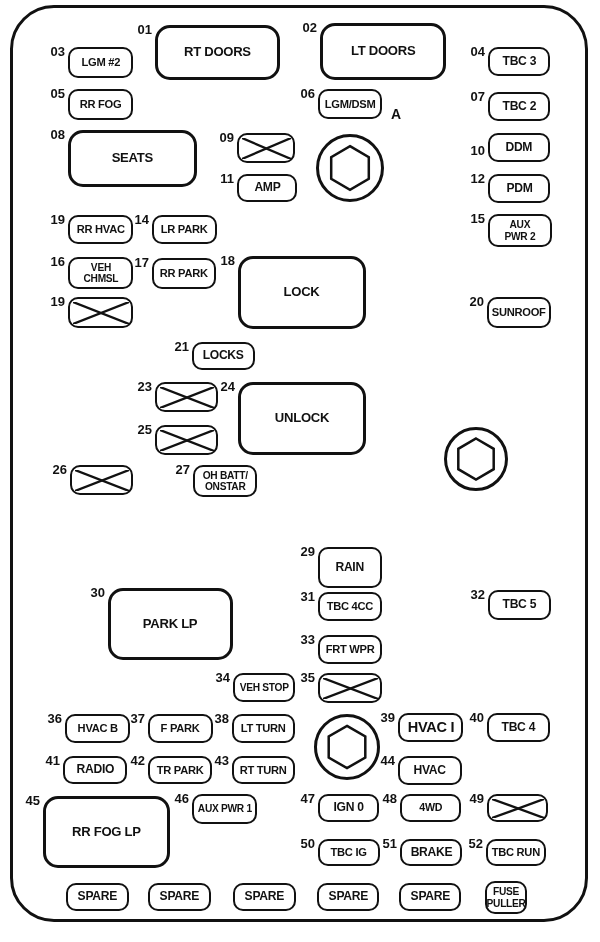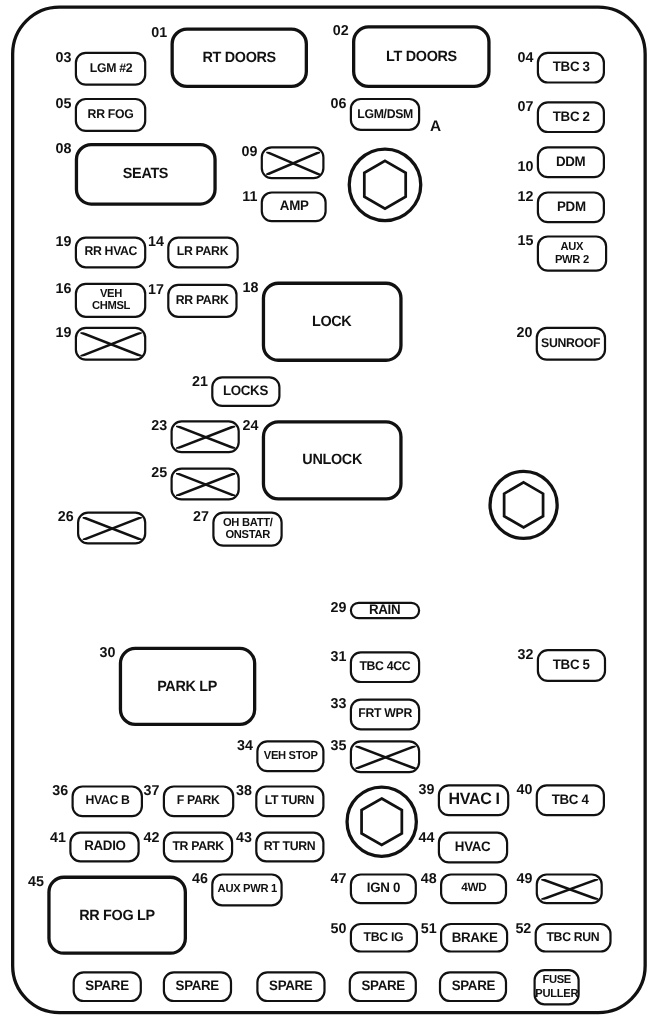--- a/index.html
+++ b/index.html
@@ -152,21 +152,21 @@
         <line x1="0" y1="0" x2="54" y2="21" stroke="#111111" stroke-width="2.3"></line>
         <line x1="54" y1="0" x2="0" y2="21" stroke="#111111" stroke-width="2.3"></line>
       </svg>
     </div>
     <span class="num" style="left: 162px; top: 463px;">27</span>
     <div class="fuse" style="left: 193px; top: 465px; width: 64px; height: 32px;">
       <span class="lbl" style="font-size: 10.5px;">OH BATT/
 ONSTAR</span>
     </div>
     <span class="num" style="left: 287px; top: 545px;">29</span>
-    <div class="fuse" style="left: 318px; top: 547px; width: 64px; height: 16px;">
+    <div class="fuse" style="left: 318px; top: 547px; width: 64px; height: 41px;">
       <span class="lbl" style="font-size: 12.5px;">RAIN</span>
     </div>
     <span class="num" style="left: 77px; top: 586px;">30</span>
     <div class="fuse big" style="left: 108px; top: 588px; width: 125px; height: 72px;">
       <span class="lbl" style="font-size: 13.5px;">PARK LP</span>
     </div>
     <span class="num" style="left: 287px; top: 590px;">31</span>
     <div class="fuse" style="left: 318px; top: 592px; width: 64px; height: 29px;">
       <span class="lbl" style="font-size: 11.5px;">TBC 4CC</span>
     </div>
@@ -250,21 +250,21 @@
     </div>
     <span class="num" style="left: 287px; top: 837px;">50</span>
     <div class="fuse" style="left: 318px; top: 839px; width: 62px; height: 27px;">
       <span class="lbl" style="font-size: 11.5px;">TBC IG</span>
     </div>
     <span class="num" style="left: 369px; top: 837px;">51</span>
     <div class="fuse" style="left: 400px; top: 839px; width: 62px; height: 27px;">
       <span class="lbl" style="font-size: 12.5px;">BRAKE</span>
     </div>
     <span class="num" style="left: 455px; top: 837px;">52</span>
-    <div class="fuse" style="left: 486px; top: 839px; width: 70px; height: 27px;">
+    <div class="fuse" style="left: 486px; top: 839px; width: 60px; height: 27px;">
       <span class="lbl" style="font-size: 11.5px;">TBC RUN</span>
     </div>
     <div class="fuse" style="left: 66px; top: 883px; width: 63px; height: 28px;">
       <span class="lbl" style="font-size: 12.5px;">SPARE</span>
     </div>
     <div class="fuse" style="left: 148px; top: 883px; width: 63px; height: 28px;">
       <span class="lbl" style="font-size: 12.5px;">SPARE</span>
     </div>
     <div class="fuse" style="left: 233px; top: 883px; width: 63px; height: 28px;">
       <span class="lbl" style="font-size: 12.5px;">SPARE</span>

